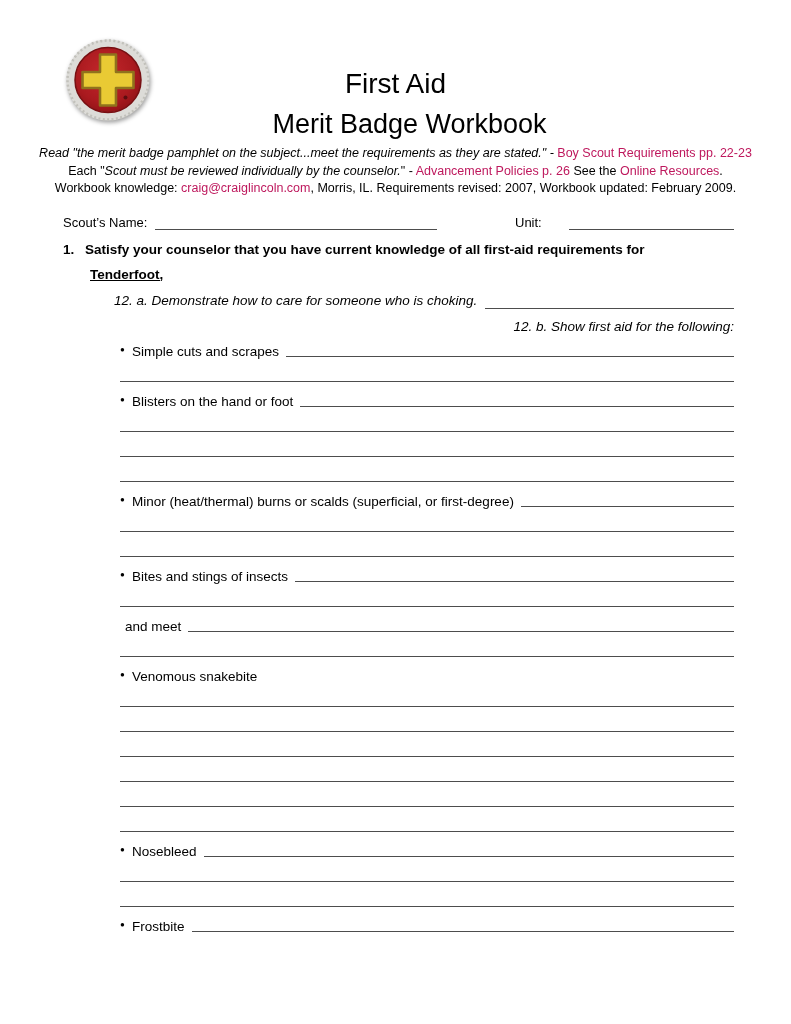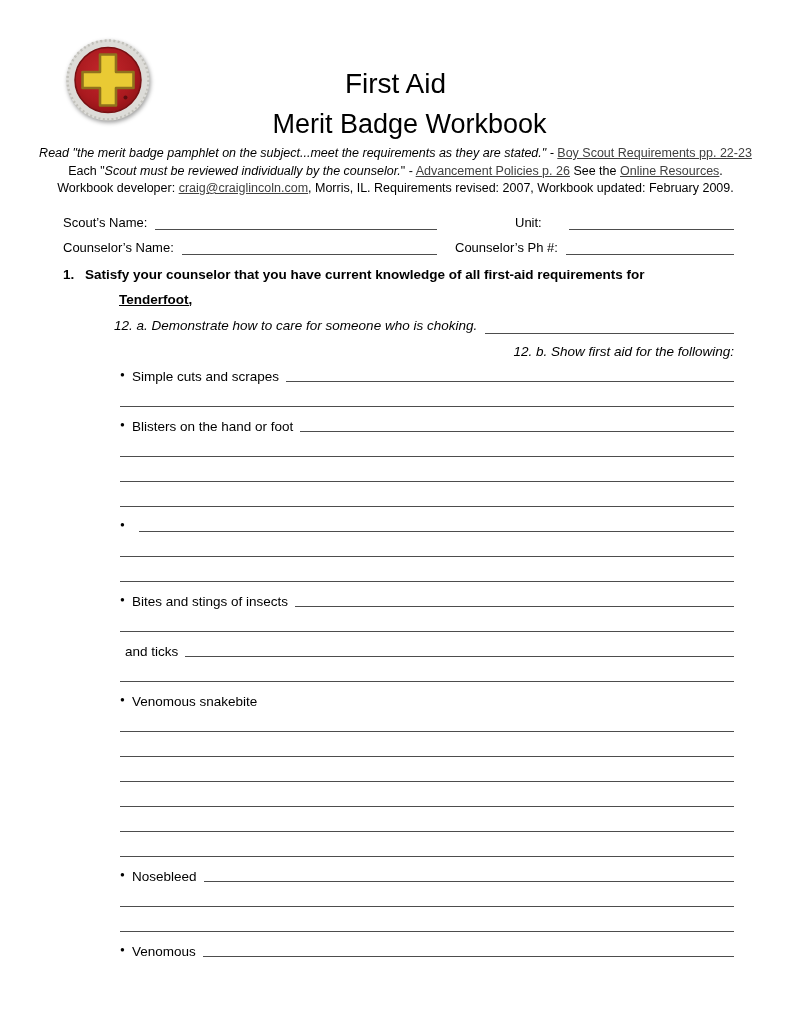--- a/index.html
+++ b/index.html
@@ -10,35 +10,35 @@
   }
   
   .badge { position:absolute; left:64px; top:38px; width:88px; height:86px; }
   .badge svg { width:100%; height:100%; filter:drop-shadow(1.5px 2.5px 2px rgba(0,0,0,.38)); }
   
   .header { text-align:center; }
   .title { font-size:28px; font-weight:normal; line-height:40px; padding-top:64px; }
   .subtitle { font-size:27px; font-weight:400; line-height:30px; margin-top:5px;padding-left:28px; }
   .notes { margin-top:6px; font-size:12.5px; line-height:17.5px; }
   .it { font-style:italic; }
-  .lnk { color:#404040; text-decoration:underline; font-style:normal; cursor:pointer; }
+  .lnk { color:#be185d; font-style:normal; cursor:pointer; }
   
   .form { margin:11px 57px 0 63px; font-size:13px; }
   .frow { display:flex; align-items:flex-end; height:21px; }
   .frow + .frow { margin-top:4px; }
   .colA { width:374px; display:flex; align-items:flex-end; }
   .colB { flex:1; display:flex; align-items:flex-end; }
   .lab { line-height:15px; white-space:nowrap; }
   .wline { flex:1 1 auto; border-bottom:1px solid #4d4d4d; margin-left:8px; }
   
   .reqs { margin:12px 57px 0 63px; }
   .req-head { display:flex; font-weight:bold; font-size:13.5px; line-height:16px; }
   .req-num { width:22px; }
   .rank { font-weight:bold; font-size:13.5px; line-height:16px; margin:9px 0 0 27px; }
-  .rank .u { text-decoration:underline;margin-left:29px; }
+  .rank .u { text-decoration:underline; }
   .sub-row { display:flex; align-items:flex-end; height:21px; margin:5px 0 0 51px;
              font-style:italic; font-size:13.5px; }
   .sub-row .lab { line-height:16px; }
   .sub-b { margin:4px 0 0 37px; height:21px; display:flex; align-items:flex-end;
            font-style:italic; font-size:13.5px;justify-content:flex-end; }
   
   .answers { padding-left:57px; margin-top:1px; }
   .arow { display:flex; align-items:flex-end; height:25px; }
   .arow .bullet { font-size:8px; line-height:10px; width:12px; margin-bottom:5px; font-style:normal; }
   .arow .topic { font-size:13.5px; line-height:16px; white-space:nowrap; }
@@ -65,45 +65,35 @@
     <circle cx="61.5" cy="59.5" r="2" fill="#5c0d10"></circle>
   </svg>
 </div>
 
 <div class="header">
   <div class="title">First Aid</div>
   <div class="subtitle">Merit Badge Workbook</div>
   <div class="notes">
     <div class="note"><span class="it">Read "the merit badge pamphlet on the subject...meet the requirements as they are stated." - </span><a class="lnk">Boy Scout Requirements pp. 22-23</a></div>
     <div class="note"><span>Each "</span><span class="it">Scout must be reviewed individually by the counselor.</span><span>" -  </span><a class="lnk">Advancement Policies p. 26</a><span>  See the </span><a class="lnk">Online Resources</a><span>.</span></div>
-    <div class="note"><span>Workbook developer: </span><a class="lnk">craig@craiglincoln.com</a><span>, Morris, IL.  Requirements revised: 2007, Workbook updated: February 2009.</span></div>
+    <div class="note"><span>Workbook knowledge: </span><a class="lnk">craig@craiglincoln.com</a><span>, Morris, IL.  Requirements revised: 2007, Workbook updated: February 2009.</span></div>
   </div>
 </div>
 
 <div class="form">
   <div class="frow">
     <div class="colA">
       <span class="lab">Scout’s Name:</span>
       <div class="wline"></div>
     </div>
     <div class="colB" style="margin-left:78px;gap:19px;">
       <span class="lab">Unit:</span>
       <div class="wline"></div>
     </div>
   </div>
-  <div class="frow">
-    <div class="colA">
-      <span class="lab">Counselor’s Name:</span>
-      <div class="wline"></div>
-    </div>
-    <div class="colB" style="margin-left:18px;">
-      <span class="lab">Counselor’s Ph #:</span>
-      <div class="wline"></div>
-    </div>
-  </div>
 </div>
 
 <div class="reqs">
   <div class="req-head">
     <span class="req-num">1.</span>
     <span>Satisfy your counselor that you have current knowledge of all first-aid requirements for</span>
   </div>
   <div class="rank"><span class="u">Tenderfoot,</span></div>
 
   <div class="sub-row">
@@ -135,40 +125,41 @@
       </div>
     <div class="arow">
         <div class="wline full"></div>
       </div>
     <div class="arow">
         <div class="wline full"></div>
       </div>
 
     <div class="arow">
       <span class="bullet">●</span>
+      <span class="topic">Minor (heat/thermal) burns or scalds (superficial, or first-degree)</span>
       <div class="wline"></div>
     </div>
     <div class="arow">
         <div class="wline full"></div>
       </div>
     <div class="arow">
         <div class="wline full"></div>
       </div>
 
     <div class="arow">
       <span class="bullet">●</span>
       <span class="topic">Bites and stings of insects</span>
       <div class="wline"></div>
     </div>
     <div class="arow">
         <div class="wline full"></div>
       </div>
 
     <div class="arow no-bullet">
-      <span class="topic">and ticks</span>
+      <span class="topic">and meet</span>
       <div class="wline"></div>
     </div>
     <div class="arow">
         <div class="wline full"></div>
       </div>
 
     <div class="arow">
       <span class="bullet">●</span>
       <span class="topic">Venomous snakebite</span>
     </div>
@@ -198,17 +189,17 @@
     </div>
     <div class="arow">
         <div class="wline full"></div>
       </div>
     <div class="arow">
         <div class="wline full"></div>
       </div>
 
     <div class="arow">
       <span class="bullet">●</span>
-      <span class="topic">Venomous</span>
+      <span class="topic">Frostbite</span>
       <div class="wline"></div>
     </div>
   </div>
 </div>
 
 </body></html>

